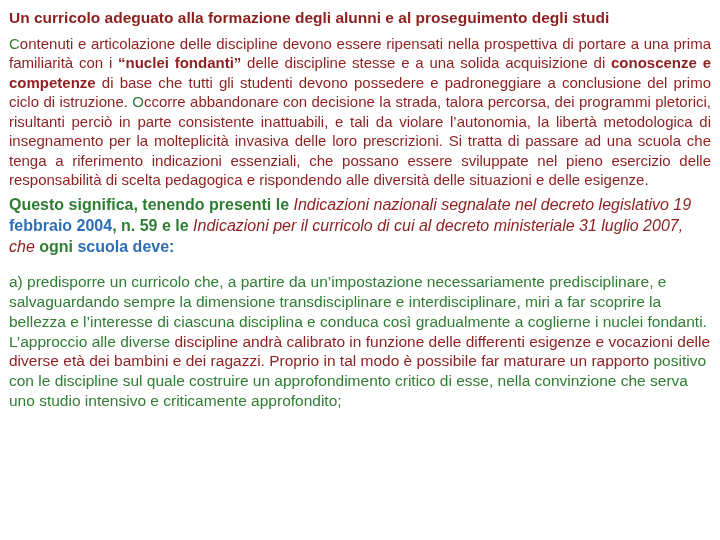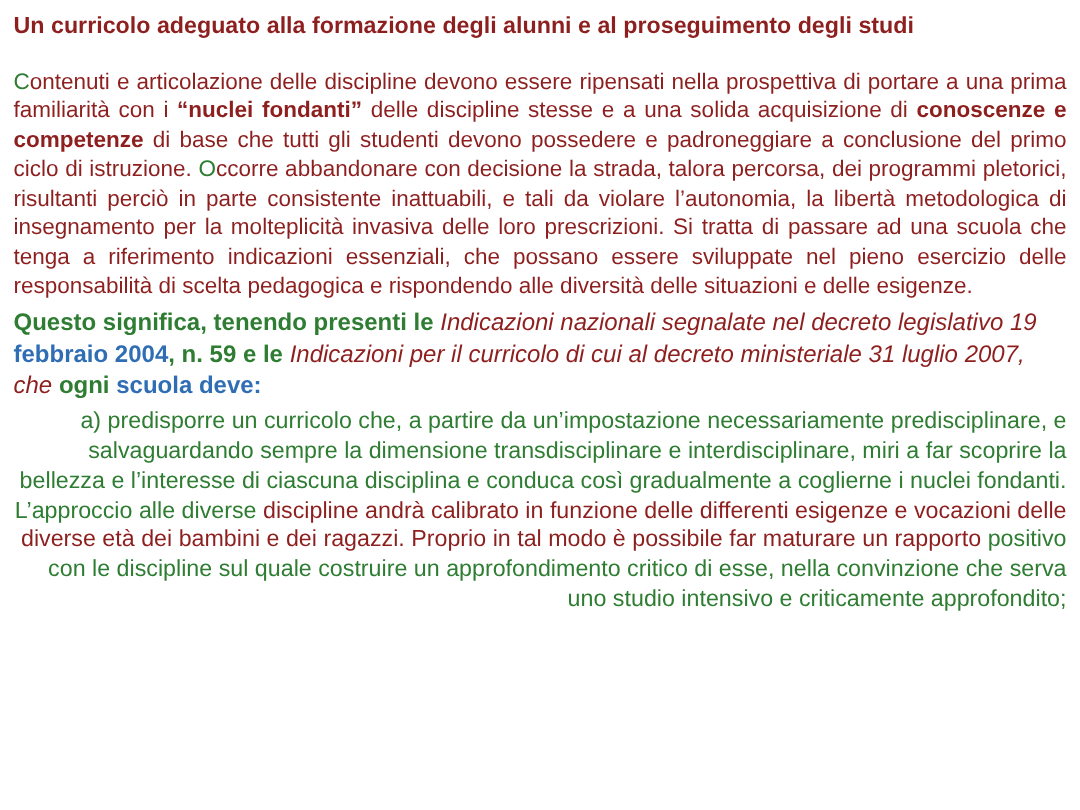--- a/index.html
+++ b/index.html
@@ -25,33 +25,33 @@
   .p-title {
     font-size: 15.5px;
     line-height: 1.28;
     font-weight: bold;
     text-align: left;
   }
   .p-body {
     font-size: 15px;
     line-height: 1.3;
     text-align: justify;
-    margin-top: 17px;
+    margin-top: 6px;
   }
   .p-note {
     font-size: 16px;
     line-height: 1.32;
     text-align: left;
     margin-top: 4px;
   }
   .p-list {
     font-size: 15.5px;
     line-height: 1.28;
-    text-align: right;
-    margin-top: 3px;
+    text-align: left;
+    margin-top: 15px;
   }
   .run { white-space: pre-wrap; }
 </style>
 </head>
 <body>
 
 <div class="slide">
   <div>
       <p class="para p-title"><span class="run" style="color: rgb(141, 31, 31); font-weight: bold;">Un curricolo adeguato alla formazione degli alunni e al proseguimento degli studi</span></p>
       <p class="para p-body"><span class="run" style="color: rgb(46, 125, 50);">C</span><span class="run" style="color: rgb(141, 31, 31);">ontenuti e articolazione delle discipline devono essere ripensati nella prospettiva di portare a una prima familiarità con i </span><span class="run" style="color: rgb(141, 31, 31); font-weight: bold;">“nuclei fondanti”</span><span class="run" style="color: rgb(141, 31, 31);"> delle discipline stesse e a una solida acquisizione di </span><span class="run" style="color: rgb(141, 31, 31); font-weight: bold;">conoscenze e competenze</span><span class="run" style="color: rgb(141, 31, 31);"> di base che tutti gli studenti devono possedere e padroneggiare a conclusione del primo ciclo di istruzione. </span><span class="run" style="color: rgb(46, 125, 50);">O</span><span class="run" style="color: rgb(141, 31, 31);">ccorre abbandonare con decisione la strada, talora percorsa, dei programmi pletorici, risultanti perciò in parte consistente inattuabili, e tali da violare l’autonomia, la libertà metodologica di insegnamento per la molteplicità invasiva delle loro prescrizioni. Si tratta di passare ad una scuola che tenga a riferimento indicazioni essenziali, che possano essere sviluppate nel pieno esercizio delle responsabilità di scelta pedagogica e rispondendo alle diversità delle situazioni e delle esigenze.</span></p>

